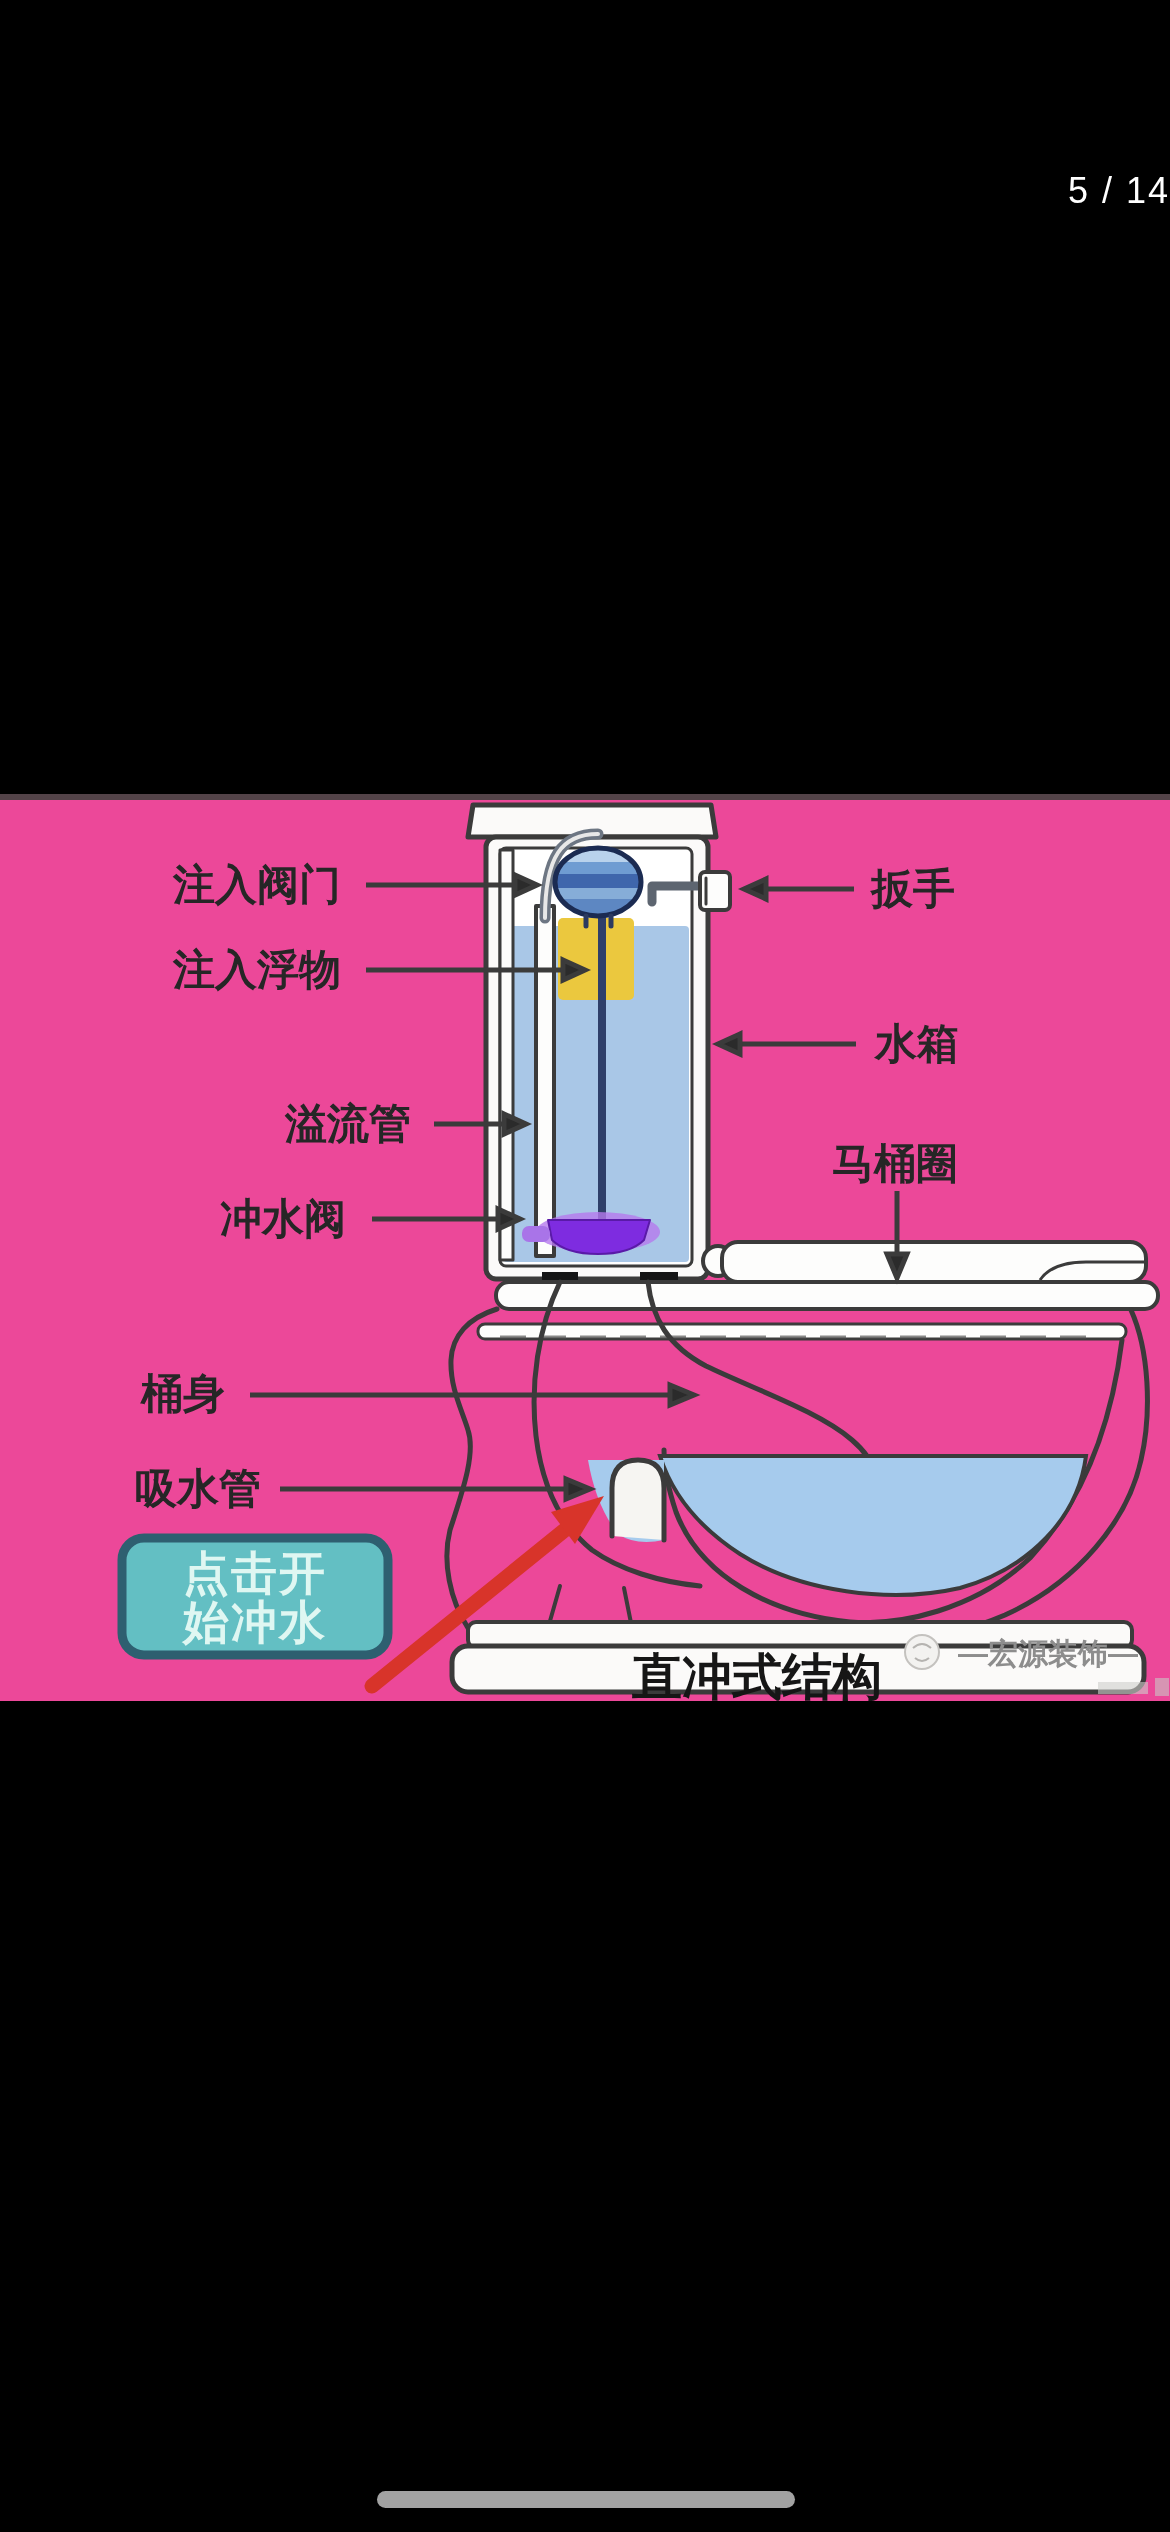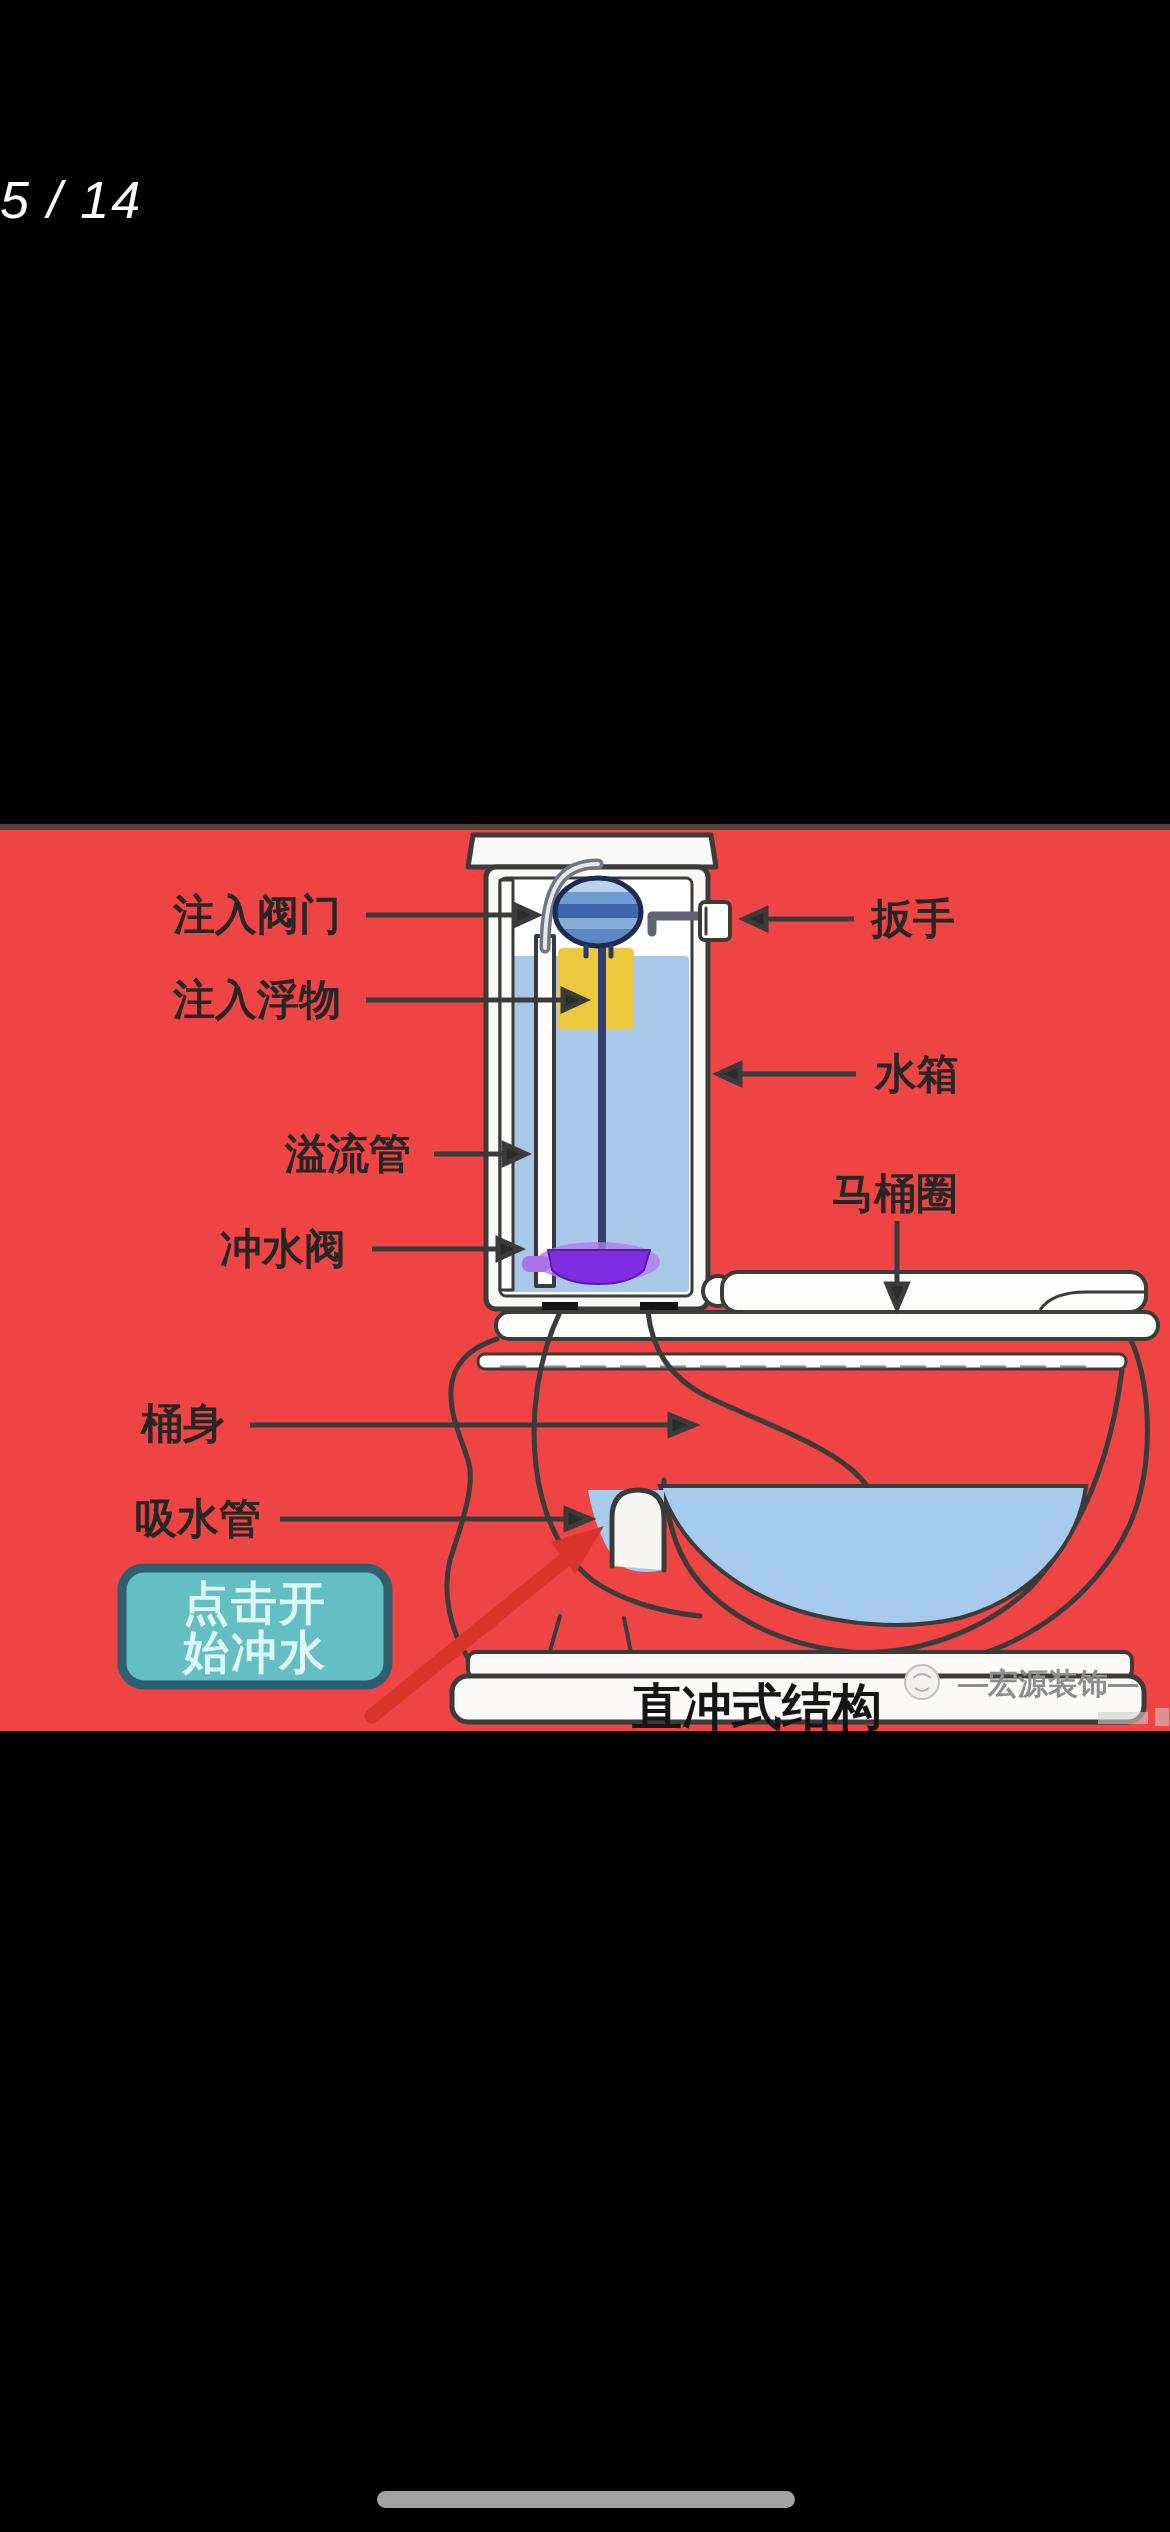--- a/index.html
+++ b/index.html
@@ -1,21 +1,21 @@
 <!DOCTYPE html>
 <html><head>
 <meta charset="utf-8">
 <style>
   html,body{margin:0;padding:0;background:#000;}
   body{width:1170px;height:2532px;position:relative;overflow:hidden;
        font-family:"Liberation Sans", sans-serif;}
-  .pager{position:absolute;top:170px;left:0;width:1170px;text-align:left;
-         color:#ffffff;font-size:52px;font-weight:400;letter-spacing:2px;font-style:italic;}
-  .photo{position:absolute;top:824px;left:0;width:1170px;height:907px;
-         background:#ef4444;}
+  .pager{position:absolute;top:170px;left:0;width:1170px;text-align:right;
+         color:#ffffff;font-size:36px;font-weight:400;letter-spacing:2px;}
+  .photo{position:absolute;top:794px;left:0;width:1170px;height:907px;
+         background:#ec4899;}
   .photo svg{display:block;}
   .home-indicator{position:absolute;left:377px;top:2491px;width:418px;height:17px;
          border-radius:9px;background:#a2a2a2;}
   text.lbl{font-family:"Liberation Sans", sans-serif;font-weight:700;
            fill:#262626;font-size:42px;}
   text.btn-txt{font-family:"Liberation Sans", sans-serif;font-weight:700;
            fill:#dff7f2;font-size:46px;letter-spacing:2px;}
   text.ttl{font-family:"Liberation Sans", sans-serif;font-weight:800;
            fill:#161616;font-size:50px;}
   text.wm{font-family:"Liberation Sans", sans-serif;font-weight:600;

